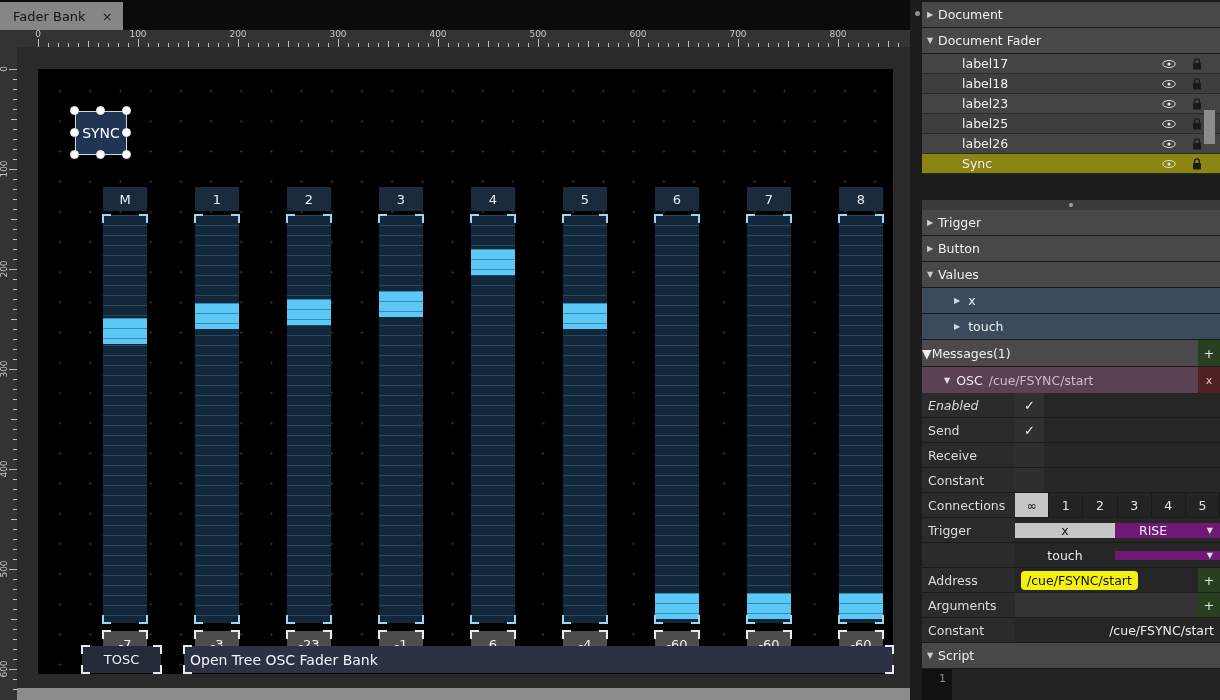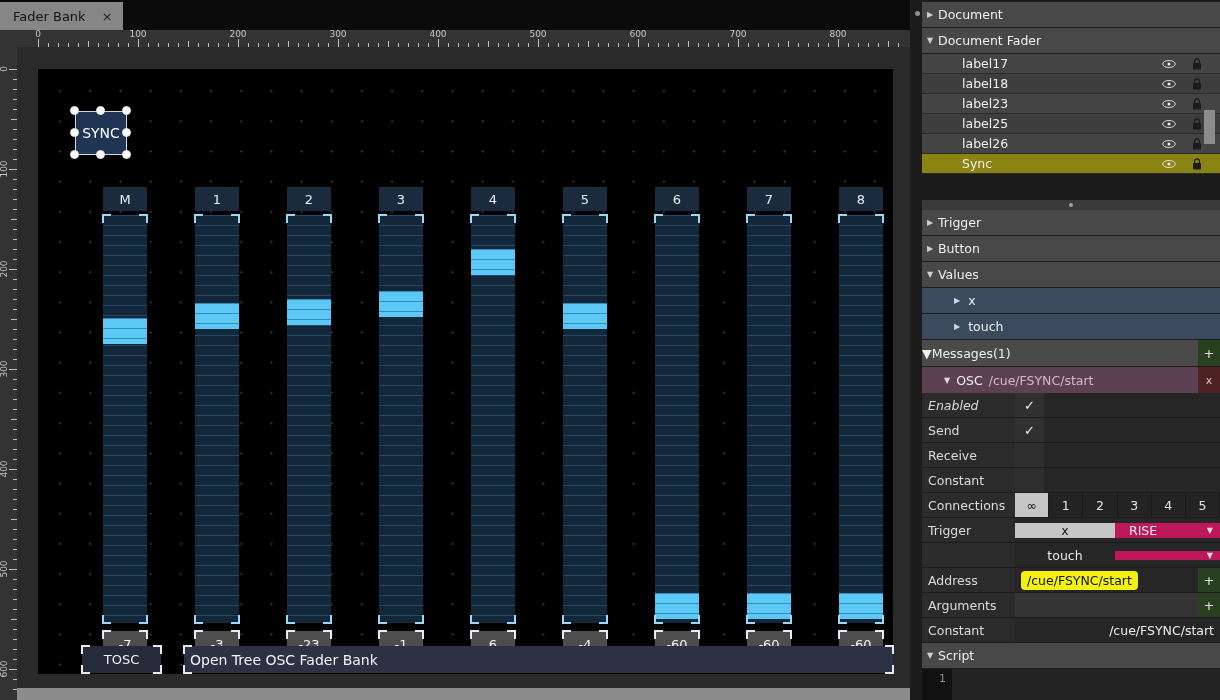--- a/index.html
+++ b/index.html
@@ -103,22 +103,22 @@
   .chk { width:29px; height:100%; background:#303030; display:flex; align-items:center;
          justify-content:center; color:#f0f0f0; font-size:13px; }
   .empty-chk { width:29px; height:100%; background:#2e2e2e; }
   .conn { flex:1; height:100%; display:flex; }
   .conn .c { flex:1; display:flex; align-items:center; justify-content:center;
              background:#232323; color:#e6e6e6; font-size:12.5px; border-right:1px solid #1a1a1a; }
   .conn .c.on { background:#c6c6c6; color:#121212; }
   .trig-a { width:100px; background:#c6c6c6; color:#151515; display:flex; align-items:center;
             justify-content:center; font-size:12.5px; }
   .trig-a.dark { background:#262626; color:#e8e8e8; }
-  .trig-b { flex:1; background:#be185d; display:flex; align-items:center;
-            justify-content:space-between; padding:0 7px 0 14px; color:#ededed; font-size:12.5px; }
+  .trig-b { flex:1; background:#701a75; display:flex; align-items:center;
+            justify-content:space-between; padding:0 7px 0 24px; color:#ededed; font-size:12.5px; }
   .trig-b .car { font-size:8px; color:#dcdcdc; }
   .addr-input { background:#f2f112; color:#111; border-radius:4px; padding:2px 6px;
                 font-size:12.5px; margin-left:6px; }
   .plusbtn { width:22px; height:100%; background:#28401f; display:flex; align-items:center;
              justify-content:center; color:#e0e0e0; font-size:13px; }
   .argfield { flex:1; height:100%; background:#343434; }
   .constv { flex:1; display:flex; align-items:center; justify-content:flex-end;
             padding-right:6px; color:#ededed; font-size:12.5px; }
 
   .script-area { position:absolute; left:12px; width:298px; background:#1a1a1a; display:flex; }

